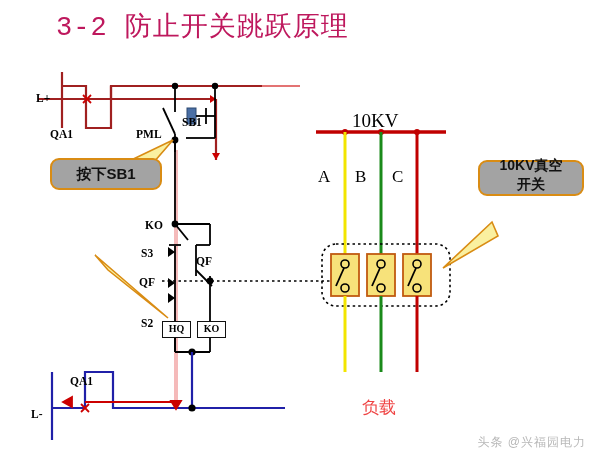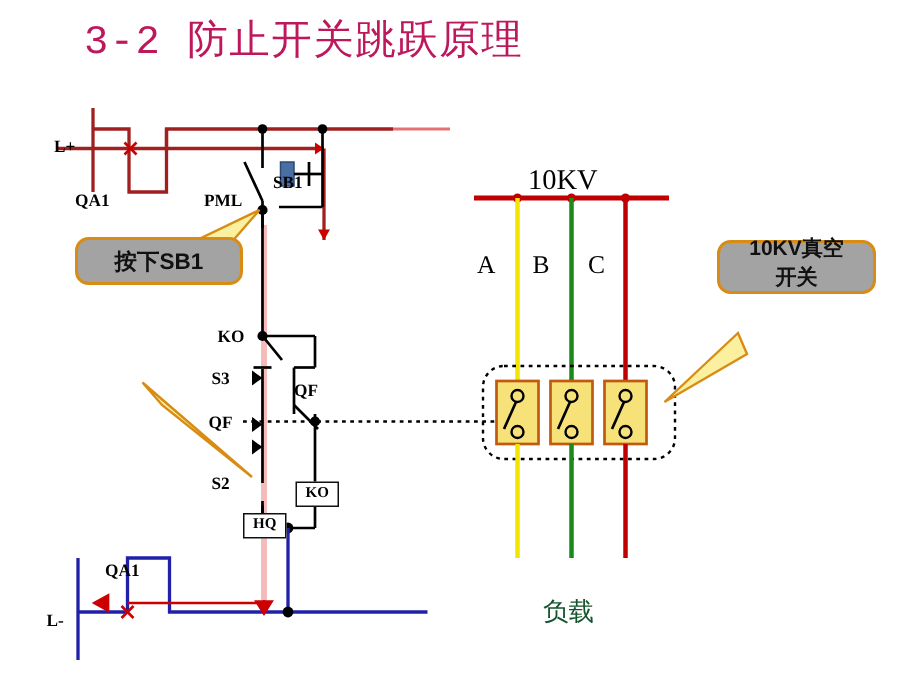--- a/index.html
+++ b/index.html
@@ -21,21 +21,21 @@
   .callout{position:absolute;background:#a3a3a3;border:2.2px solid #d98c14;
            border-radius:9px;color:#111;text-align:center;
            font-family:"Liberation Sans","DejaVu Sans",sans-serif;
            font-weight:bold;display:flex;align-items:center;
            justify-content:center;box-sizing:border-box;}
   .cn{font-size:15px;}
   .cn2{font-size:14px;line-height:19px;}
   .watermark{position:absolute;right:14px;bottom:6px;font-size:12px;
              color:#b8b8b8;font-family:"Liberation Sans","DejaVu Sans",sans-serif;
              letter-spacing:1px;white-space:nowrap;}
-  .load-lbl{position:absolute;font-size:17px;color:#14532d;
+  .load-lbl{position:absolute;font-size:17px;color:#ef4444;
             font-family:"Liberation Serif","DejaVu Serif",serif;}
 </style>
 </head>
 <body>
 
 <div id="stage">
 
   <div class="title">3-2  防止开关跳跃原理</div>
 
   <svg id="circuit" viewBox="0 0 600 457">
@@ -201,21 +201,21 @@
   <div class="lbl lbl-md" style="left:50px;top:128px;">QA1</div>
   <div class="lbl lbl-md" style="left:136px;top:128px;">PML</div>
   <div class="lbl lbl-md" style="left:182px;top:116px;">SB1</div>
 
   <div class="lbl lbl-md" style="left:145px;top:219px;">KO</div>
   <div class="lbl lbl-md" style="left:141px;top:247px;">S3</div>
   <div class="lbl lbl-md" style="left:139px;top:276px;">QF</div>
   <div class="lbl lbl-md" style="left:141px;top:293px;margin-top:24px;">S2</div>
   <div class="lbl lbl-md" style="left:196px;top:255px;">QF</div>
 
-  <div class="coilbox" style="left:162px;top:321px;width:27px;height:15px;margin-top:21px;">HQ</div>
+  <div class="coilbox" style="left:162px;top:321px;width:27px;height:15px;">HQ</div>
   <div class="coilbox" style="left:197px;top:321px;width:27px;height:15px;">KO</div>
 
   <div class="lbl lbl-md" style="left:70px;top:375px;">QA1</div>
   <div class="lbl lbl-md" style="left:31px;top:408px;">L-</div>
 
   <div class="lbl lbl-kv" style="left:352px;top:110px;font-weight:normal;">10KV</div>
   <div class="lbl lbl-lg" style="left:318px;top:167px;font-weight:normal;">A</div>
   <div class="lbl lbl-lg" style="left:355px;top:167px;font-weight:normal;">B</div>
   <div class="lbl lbl-lg" style="left:392px;top:167px;font-weight:normal;">C</div>
 
@@ -223,13 +223,14 @@
 
   <div class="callout cn" style="left:50px;top:158px;width:112px;height:32px;">按下SB1</div>
 
 
   <div class="callout cn2" style="left:478px;top:160px;width:106px;height:36px;
               flex-direction:column;justify-content:flex-end;">
     <span>10KV真空</span>
     <span>开关</span>
   </div>
 
+  <div class="watermark">头条 @兴福园电力</div>
 </div>
 
 </body></html>

